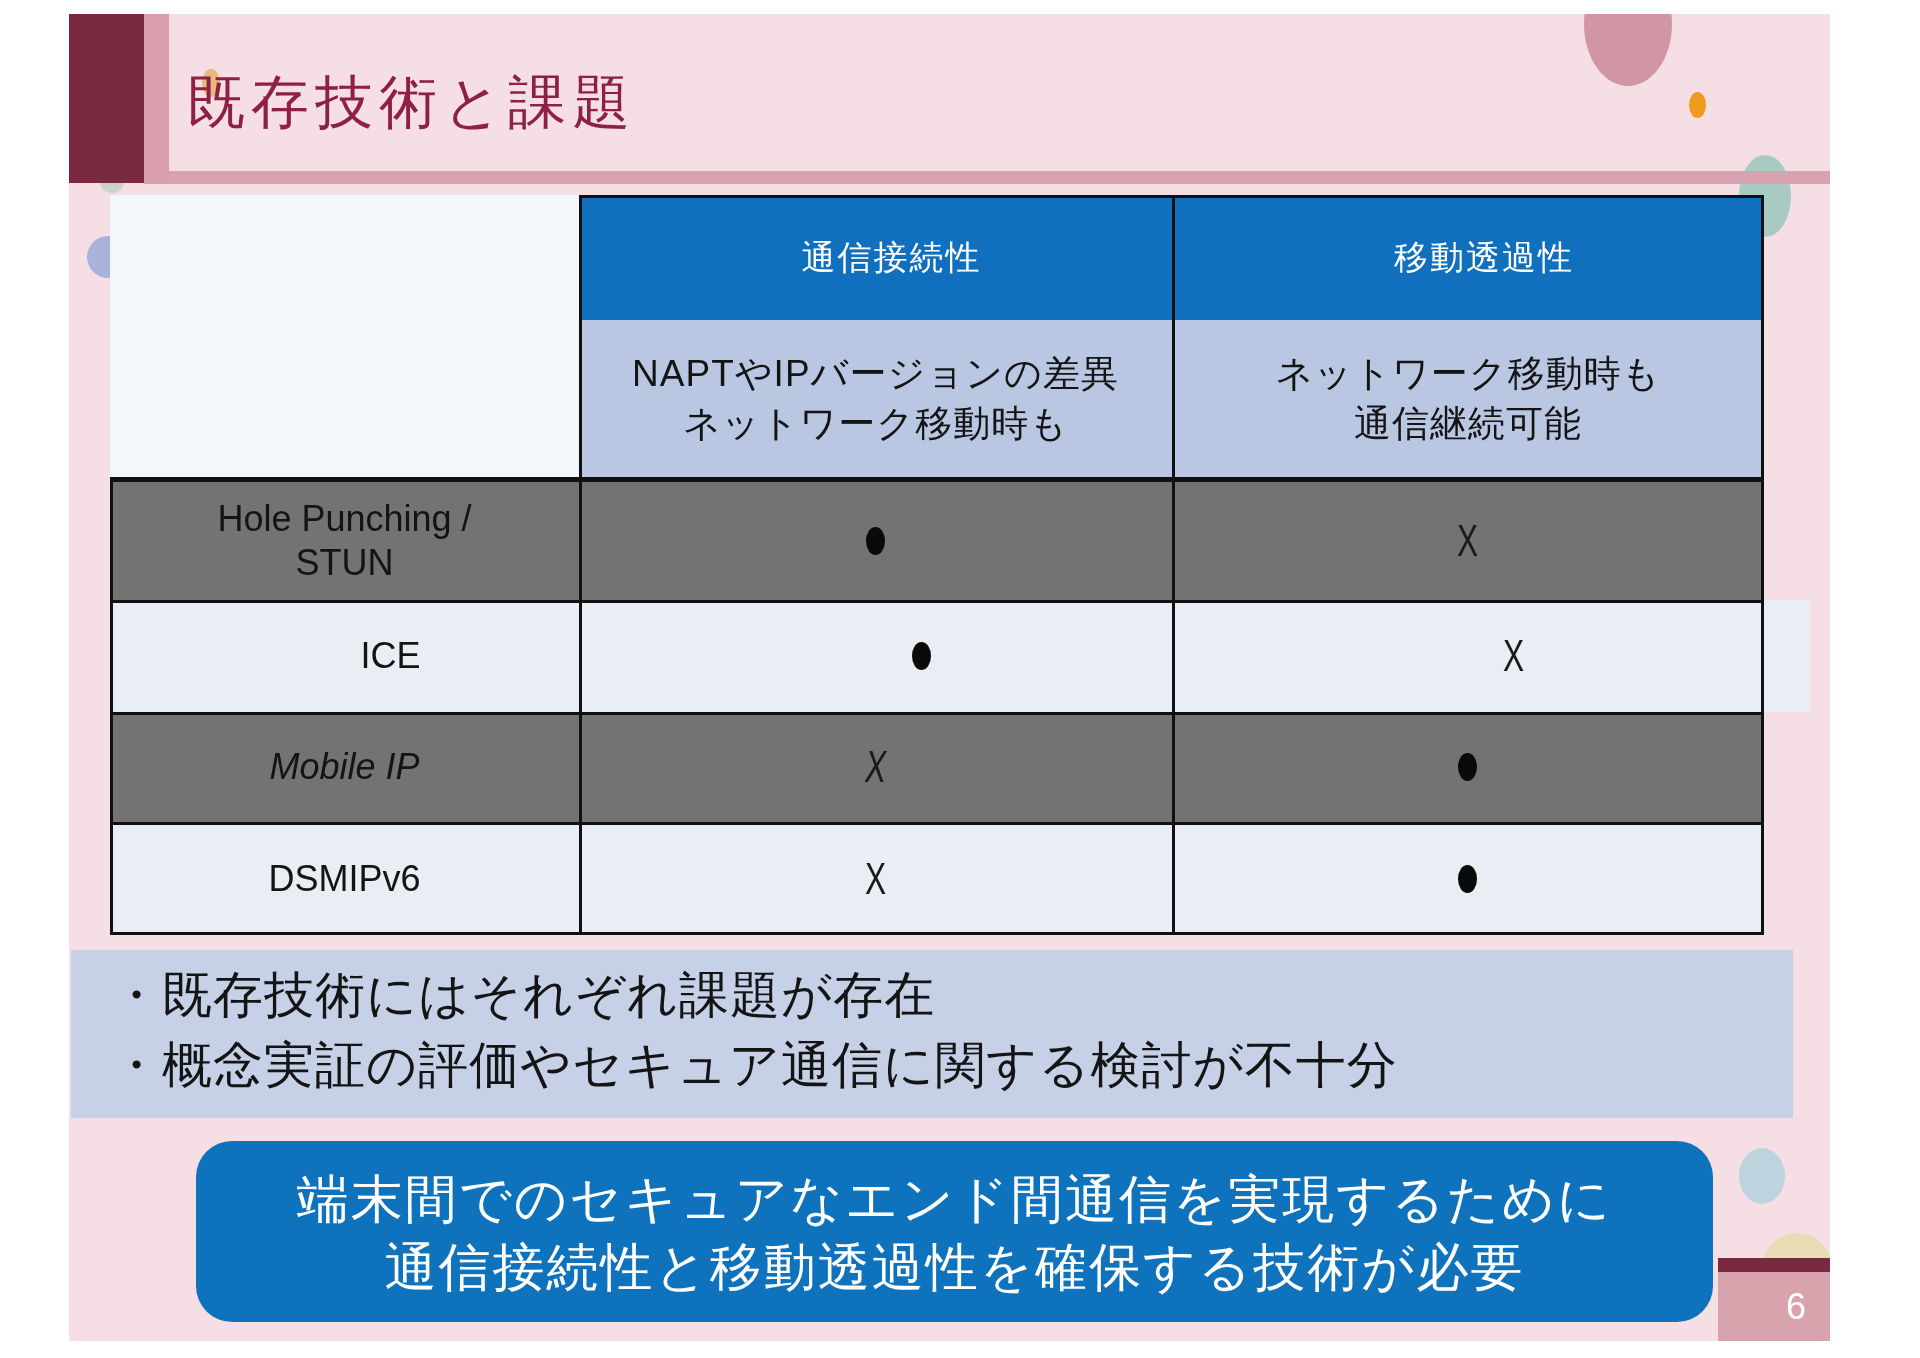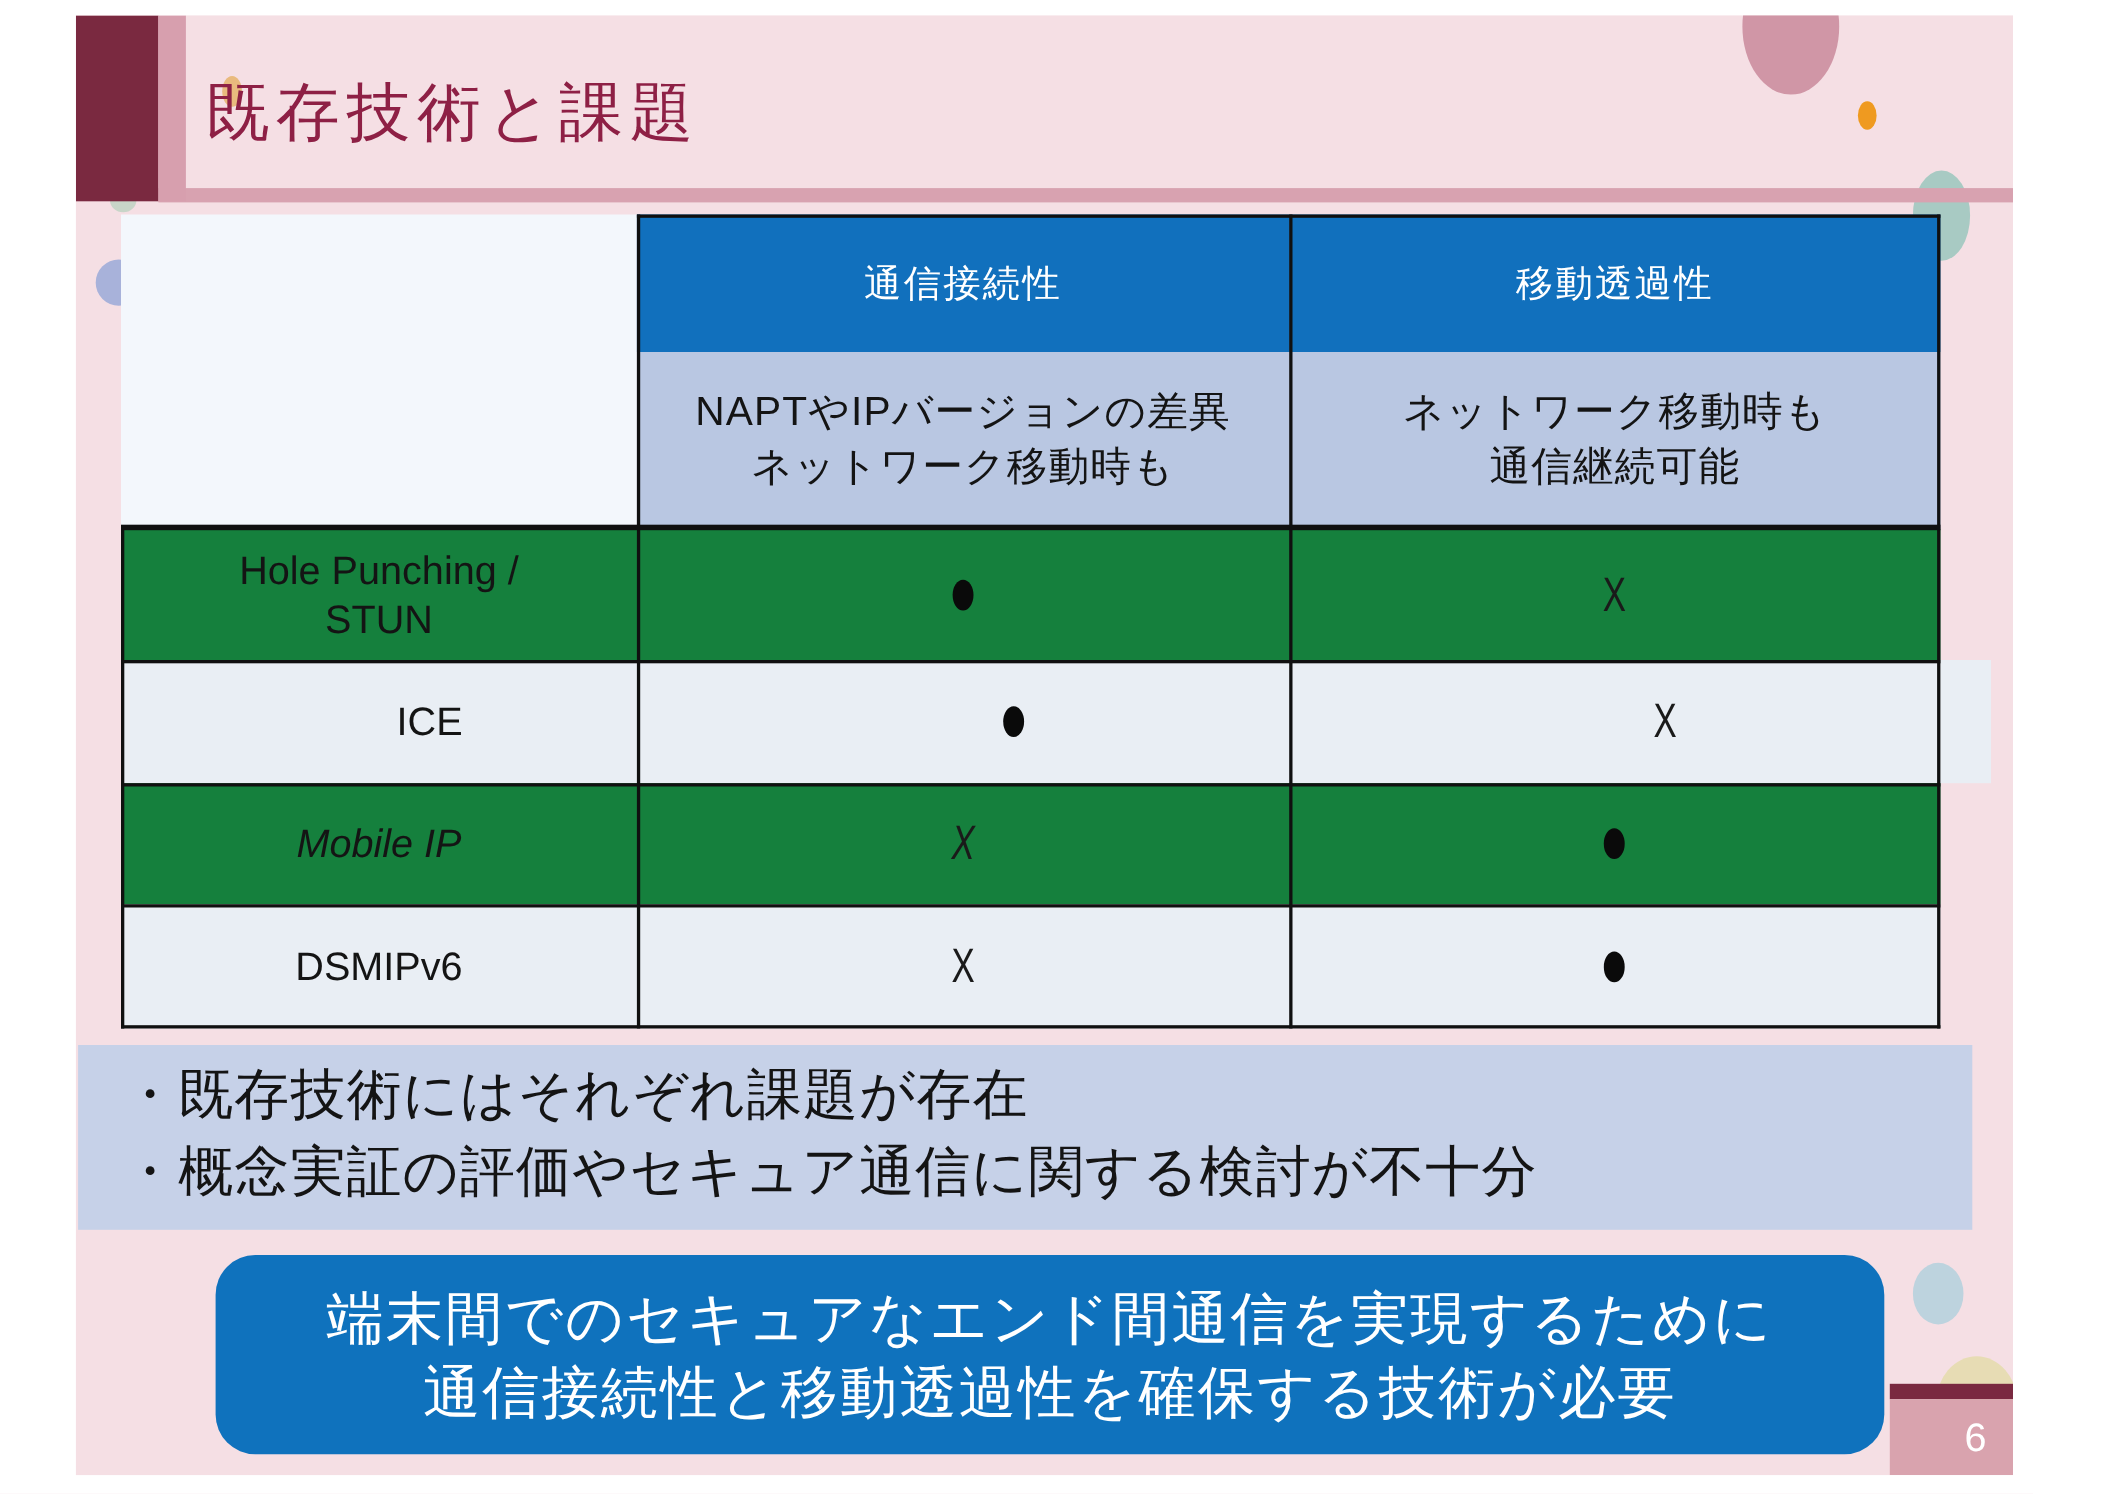--- a/index.html
+++ b/index.html
@@ -33,29 +33,29 @@
   #table{position:absolute;left:41px;top:181px;width:1654px;height:740px;z-index:3;}
   .cellbg{position:absolute;}
   .bg-corner{left:0;top:0;width:469px;height:284px;background:#f3f7fc;}
   .bg-h1{left:469px;top:0;width:593px;height:125px;background:#1170bd;}
   .bg-h2{left:1062px;top:0;width:592px;height:125px;background:#1170bd;}
   .bg-d1{left:469px;top:125px;width:593px;height:161px;background:#b9c7e2;}
   .bg-d2{left:1062px;top:125px;width:592px;height:161px;background:#b9c7e2;}
   .tline{position:absolute;background:#101010;}
   .head-label{
     position:absolute;color:#ffffff;font-size:34px;letter-spacing:2px;
-    display:flex;align-items:center;justify-content:center;
+    display:flex;align-items:center;justify-content:center;padding-left:16px;
   }
   .head-desc{
     position:absolute;color:#141414;font-size:37px;line-height:50px;letter-spacing:1px;
     display:flex;flex-direction:column;align-items:center;justify-content:center;text-align:center;
   }
   #rows{position:absolute;left:0;top:286px;width:1654px;display:flex;flex-direction:column;}
   .trow{display:flex;width:100%;}
-  .trow.even{background:#15803d;}
+  .trow.even{background:#737373;}
   .trow.odd{background:#e9eef4;}
   .tname{
     width:469px;display:flex;flex-direction:column;align-items:center;justify-content:center;
     font-size:36px;color:#141414;line-height:44px;text-align:center;
   }
   .tmark{flex:1;display:flex;align-items:center;justify-content:center;}
   .dot{width:19px;height:28px;border-radius:50%;background:#0a0a0a;display:inline-block;}
   .xmark{font-size:44px;color:#1a1a1a;transform:scaleX(0.72);font-weight:400;}
   
   .bullet-band{position:absolute;left:2px;top:936px;width:1722px;height:168px;background:#c6d1e8;z-index:3;}

